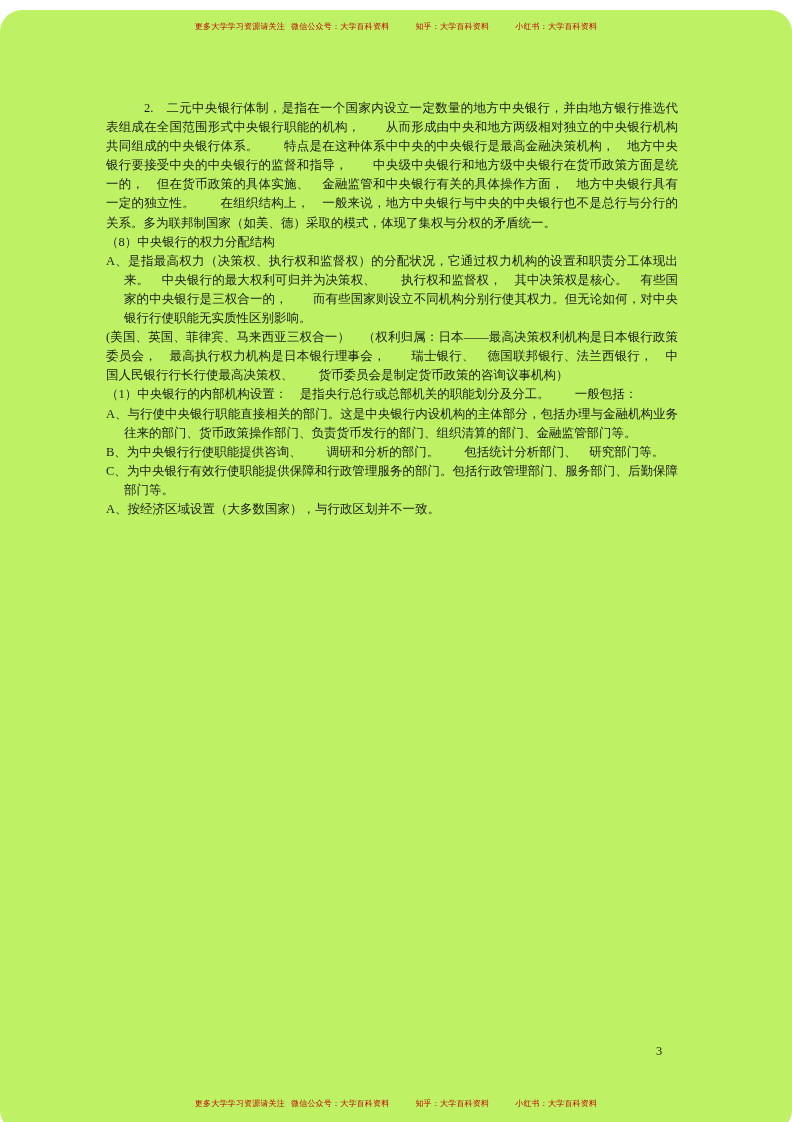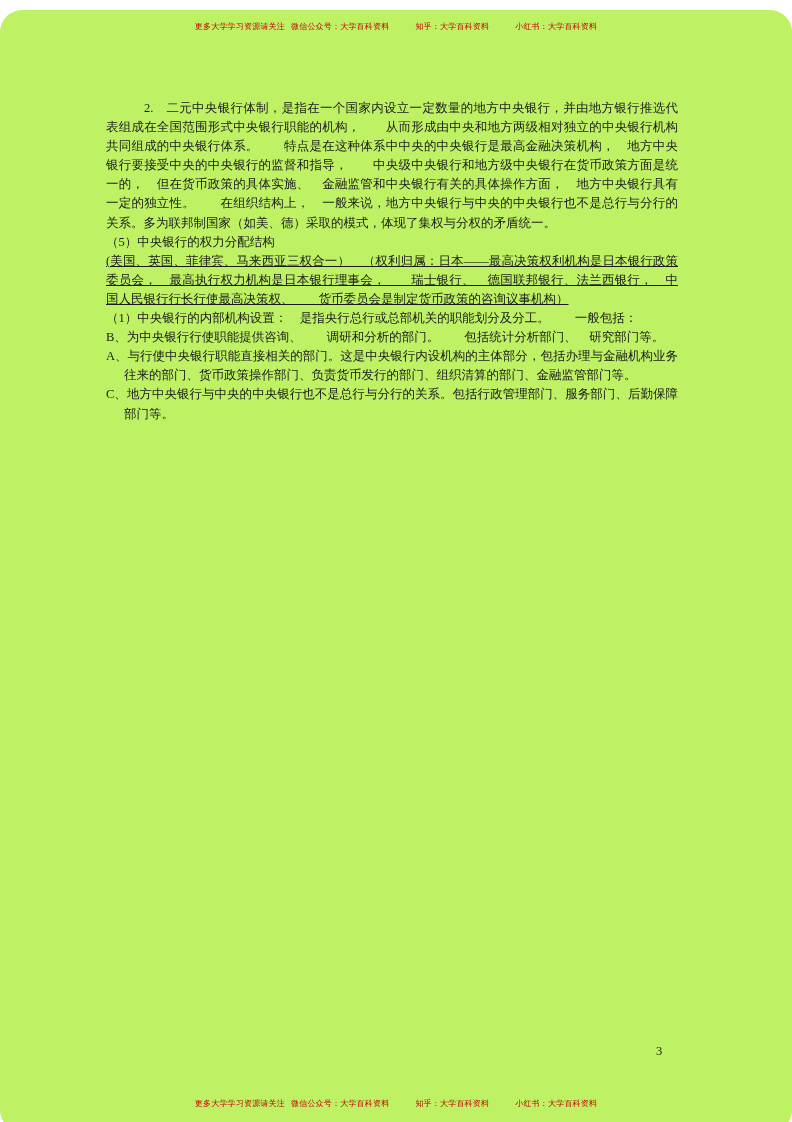--- a/index.html
+++ b/index.html
@@ -37,46 +37,48 @@
     font-size: 12.5px;
     line-height: 19.1px;
     text-align: justify;
   }
   .doc-body p { margin: 0; }
   .p-num  { margin-left: 14px; text-indent: 38px; }
   .p-q    { margin-left: 0; }
   .p-intro{ margin-left: 26px; }
   .p-head { margin-left: 24px; }
   .p-hang { margin-left: 14px; padding-left: 18px; text-indent: -18px; }
-  .p-paren{ margin-left: 26px; text-decoration: underline; }
+  .p-paren{ margin-left: 26px; }
   .pagenum {
     position: absolute;
     top: 1034px;
     left: 656px;
     font-size: 12.5px;
     color: var(--text, #1a1a1a);
   }
 </style>
 </head>
 <body>
 
 <div class="page">
 
   <div class="notice header">
     <span>更多大学学习资源请关注</span><span class="seg">微信公众号：大学百科资料</span><span class="seg gap">知乎：大学百科资料</span><span class="seg gap">小红书：大学百科资料</span>
   </div>
 
   <div class="doc-body">
     <p class="p-num">2.　二元中央银行体制，是指在一个国家内设立一定数量的地方中央银行，并由地方银行推选代表组成在全国范围形式中央银行职能的机构，　　从而形成由中央和地方两级相对独立的中央银行机构共同组成的中央银行体系。　　特点是在这种体系中中央的中央银行是最高金融决策机构，　地方中央银行要接受中央的中央银行的监督和指导，　　中央级中央银行和地方级中央银行在货币政策方面是统一的，　但在货币政策的具体实施、　金融监管和中央银行有关的具体操作方面，　地方中央银行具有一定的独立性。　　在组织结构上，　一般来说，地方中央银行与中央的中央银行也不是总行与分行的关系。多为联邦制国家（如美、德）采取的模式，体现了集权与分权的矛盾统一。</p>
-    <p class="p-head">（5）中央银行的权力分配结构</p>
+    <p class="p-head">（8）中央银行的权力分配结构</p>
+    <p class="p-hang">A、是指最高权力（决策权、执行权和监督权）的分配状况，它通过权力机构的设置和职责分工体现出来。　中央银行的最大权利可归并为决策权、　　执行权和监督权，　其中决策权是核心。　有些国家的中央银行是三权合一的，　　而有些国家则设立不同机构分别行使其权力。但无论如何，对中央银行行使职能无实质性区别影响。</p>
     <p class="p-paren">(美国、英国、菲律宾、马来西亚三权合一）　（权利归属：日本——最高决策权利机构是日本银行政策委员会，　最高执行权力机构是日本银行理事会，　　瑞士银行、　德国联邦银行、法兰西银行，　中国人民银行行长行使最高决策权、　　货币委员会是制定货币政策的咨询议事机构）</p>
     <p class="p-head">（1）中央银行的内部机构设置：　是指央行总行或总部机关的职能划分及分工。　　一般包括：</p>
+    <p class="p-hang">A、与行使中央银行职能直接相关的部门。这是中央银行内设机构的主体部分，包括办理与金融机构业务往来的部门、货币政策操作部门、负责货币发行的部门、组织清算的部门、金融监管部门等。</p>
     <p class="p-hang">B、为中央银行行使职能提供咨询、　　调研和分析的部门。　　包括统计分析部门、　研究部门等。</p>
-    <p class="p-hang">A、与行使中央银行职能直接相关的部门。这是中央银行内设机构的主体部分，包括办理与金融机构业务往来的部门、货币政策操作部门、负责货币发行的部门、组织清算的部门、金融监管部门等。</p>
-    <p class="p-hang">C、地方中央银行与中央的中央银行也不是总行与分行的关系。包括行政管理部门、服务部门、后勤保障部门等。</p>
+    <p class="p-hang">C、为中央银行有效行使职能提供保障和行政管理服务的部门。包括行政管理部门、服务部门、后勤保障部门等。</p>
+    <p class="p-hang">A、按经济区域设置（大多数国家），与行政区划并不一致。</p>
   </div>
 
   <div class="pagenum">3</div>
 
   <div class="notice footer">
     <span>更多大学学习资源请关注</span><span class="seg">微信公众号：大学百科资料</span><span class="seg gap">知乎：大学百科资料</span><span class="seg gap">小红书：大学百科资料</span>
   </div>
 
 </div>
 

